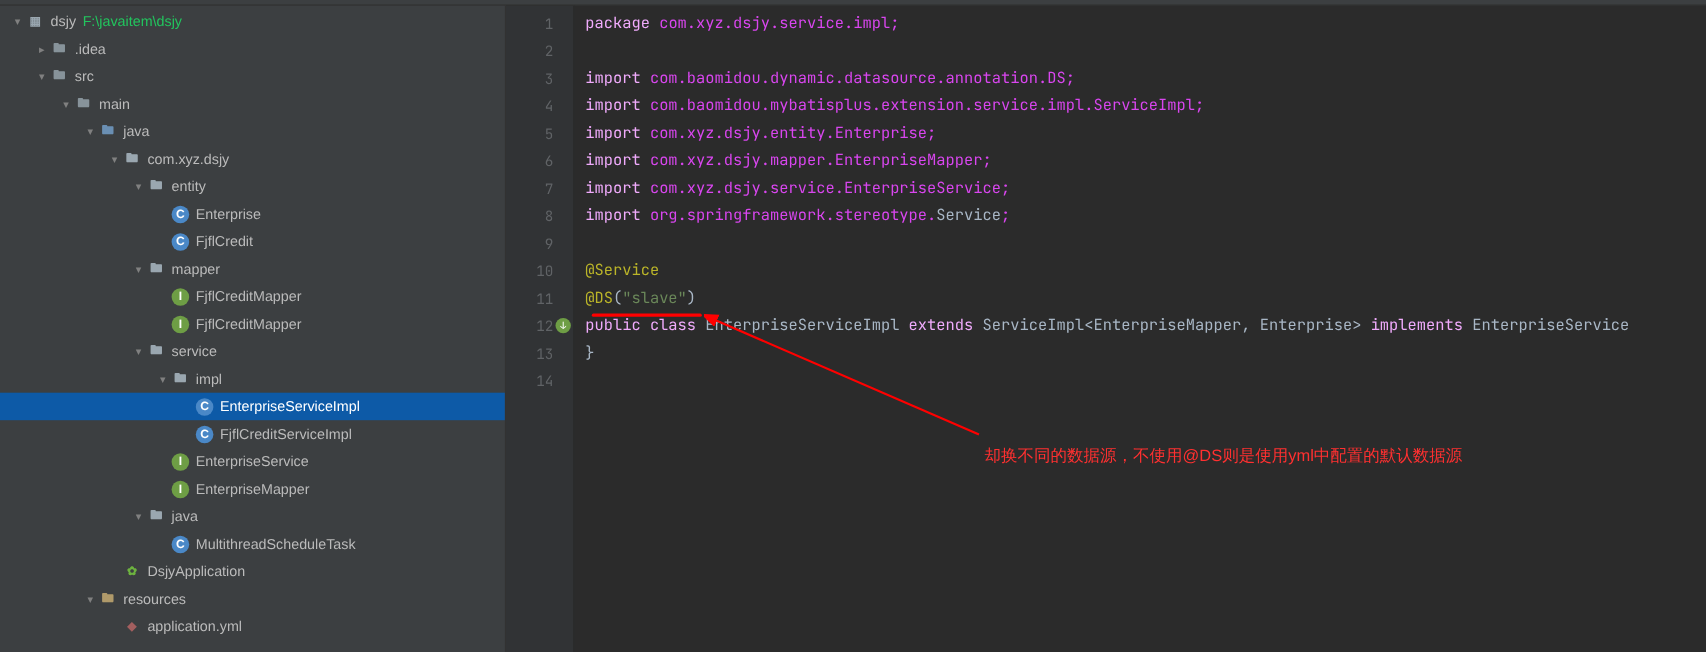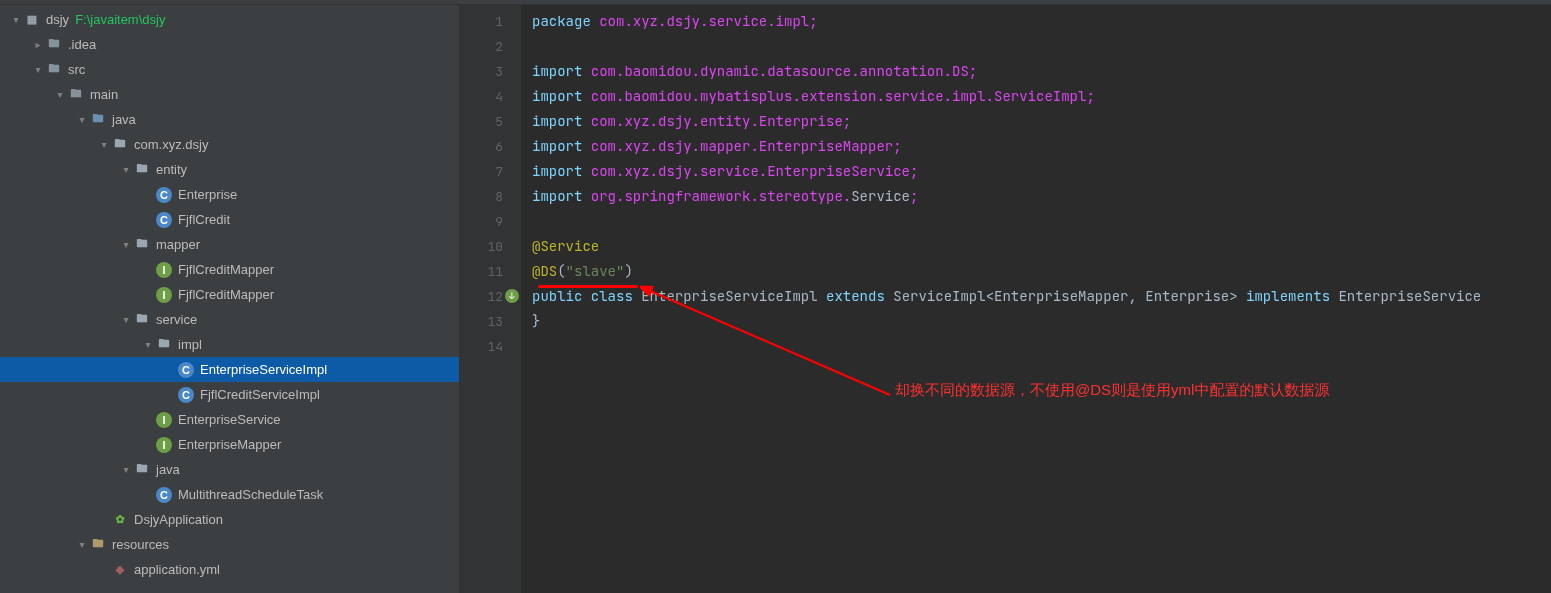--- a/index.html
+++ b/index.html
@@ -114,21 +114,21 @@
   font-size: 14px;
   padding-top: 4px;
   padding-left: 10px;
   position: relative;
   white-space: pre;
 }
 .code-line {
   height: 25px;
   line-height: 25px;
 }
-.kw { color: #7dd3fc; }
+.kw { color: #f0abfc; }
 .str { color: #6a8759; }
 .ann { color: #bbb529; }
 .pkg { color: #d946ef; }
 .svc { color: #a9b7c6; }
 .annotation-overlay {
   position: absolute;
   pointer-events: none;
 }
 .underline-red {
   position: absolute;
@@ -293,16 +293,16 @@
     <div class="annotation-overlay">
       <div class="underline-red" style="left:78px; top:280px; width:100px;"></div>
       <svg class="arrow-svg" style="left:180px; top:275px; width:260px; height:130px;">
         <defs>
           <marker id="ah" markerWidth="10" markerHeight="10" refX="2" refY="3" orient="auto">
             <path d="M0,0 L0,6 L8,3 z" fill="#ff0000"></path>
           </marker>
         </defs>
         <line x1="250" y1="115" x2="8" y2="10" stroke="#ff0000" stroke-width="2" marker-end="url(#ah)"></line>
       </svg>
-      <div class="annotation-text" style="left:435px; top:376px;">却换不同的数据源，不使用@DS则是使用yml中配置的默认数据源</div>
+      <div class="annotation-text" style="left:435px; top:400px;">却换不同的数据源，不使用@DS则是使用yml中配置的默认数据源</div>
     </div>
   </div>
 </div>
 
 </body></html>

